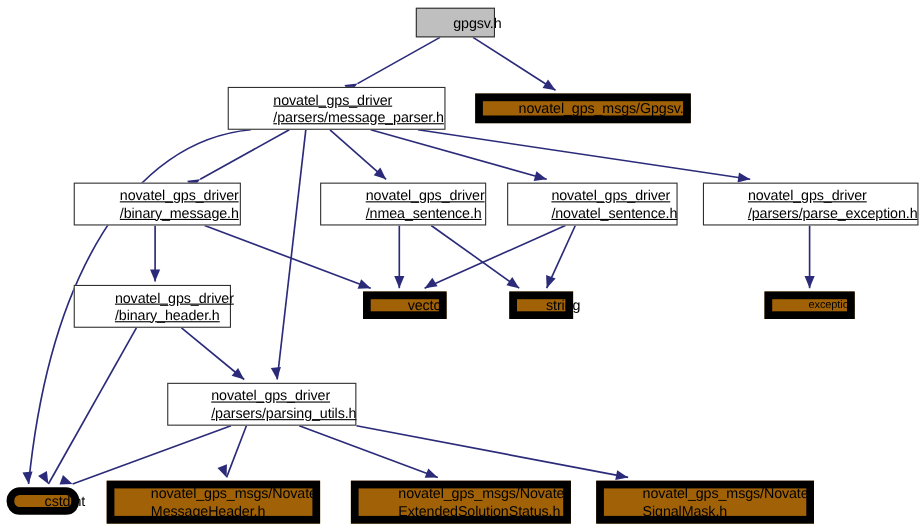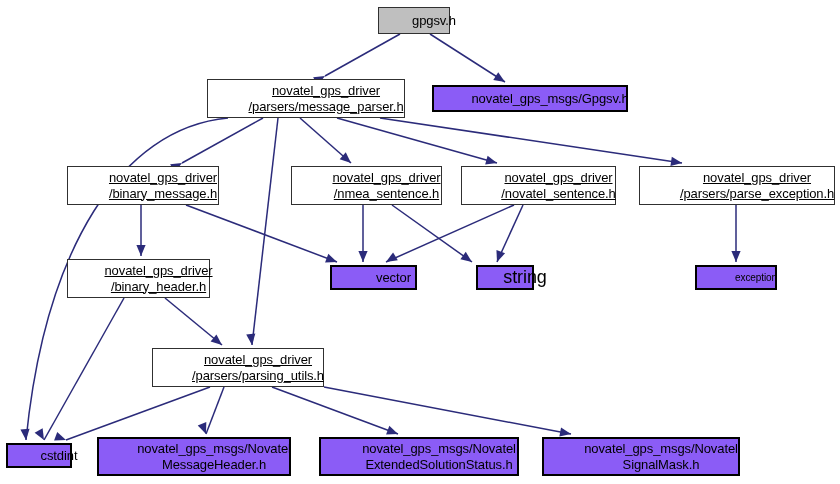--- a/index.html
+++ b/index.html
@@ -22,35 +22,35 @@
     width: 840px;
     height: 484px;
     pointer-events: none;
   }
   .node {
     position: absolute;
     box-sizing: border-box;
     display: flex;
     align-items: center;
     justify-content: center;
-    text-align: center;
+    text-align: left;
     line-height: 1.18;
     color: #000000;
     white-space: pre-line;
     letter-spacing: -0.1px;
     padding-left: 40px;
   }
   .node.dark {
     border: 1.4px solid #303030;
     background: #ffffff;
     text-decoration: underline;
   }
   .node.light {
-    border: 2px solid #000000;
-    background: #8b5cf6;
+    border: 7px solid #000000;
+    background: #a16207;
   }
   .node.current {
     border: 1.4px solid #303030;
     background: #bfbfbf;
   }
 </style>
 </head>
 <body>
 
 <div id="graph">
@@ -106,26 +106,26 @@
       <div class="node dark" style="left: 67px; top: 166px; width: 152px; height: 39px; font-size: 13px;">novatel_gps_driver
 /binary_message.h</div>
       <div class="node dark" style="left: 291px; top: 166px; width: 151px; height: 39px; font-size: 13px;">novatel_gps_driver
 /nmea_sentence.h</div>
       <div class="node dark" style="left: 461px; top: 166px; width: 155px; height: 39px; font-size: 13px;">novatel_gps_driver
 /novatel_sentence.h</div>
       <div class="node dark" style="left: 639px; top: 166px; width: 196px; height: 39px; font-size: 13px;">novatel_gps_driver
 /parsers/parse_exception.h</div>
       <div class="node dark" style="left: 67px; top: 259px; width: 143px; height: 39px; font-size: 13px;">novatel_gps_driver
 /binary_header.h</div>
-      <div class="node light" style="left: 330px; top: 265px; width: 87px; height: 25px; font-size: 13px;">vector</div>
-      <div class="node light" style="left: 463px; top: 265px; width: 58px; height: 25px; font-size: 18px; margin-left: 13px;">string</div>
+      <div class="node light" style="left: 330px; top: 265px; width: 76px; height: 25px; font-size: 13px;">vector</div>
+      <div class="node light" style="left: 463px; top: 265px; width: 58px; height: 25px; font-size: 13px;">string</div>
       <div class="node light" style="left: 695px; top: 265px; width: 82px; height: 25px; font-size: 10px;">exception</div>
       <div class="node dark" style="left: 152px; top: 348px; width: 172px; height: 39px; font-size: 13px;">novatel_gps_driver
 /parsers/parsing_utils.h</div>
-      <div class="node light" style="left: 6px; top: 443px; width: 66px; height: 25px; font-size: 13px;">cstdint</div>
+      <div class="node light" style="left: 6px; top: 443px; width: 66px; height: 25px; font-size: 13px; border-radius: 12px;">cstdint</div>
       <div class="node light" style="left: 97px; top: 437px; width: 194px; height: 39px; font-size: 13px;">novatel_gps_msgs/Novatel
 MessageHeader.h</div>
       <div class="node light" style="left: 319px; top: 437px; width: 200px; height: 39px; font-size: 13px;">novatel_gps_msgs/Novatel
 ExtendedSolutionStatus.h</div>
       <div class="node light" style="left: 542px; top: 437px; width: 198px; height: 39px; font-size: 13px;">novatel_gps_msgs/Novatel
 SignalMask.h</div>
     </div>
 </div>
 
 </body></html>

